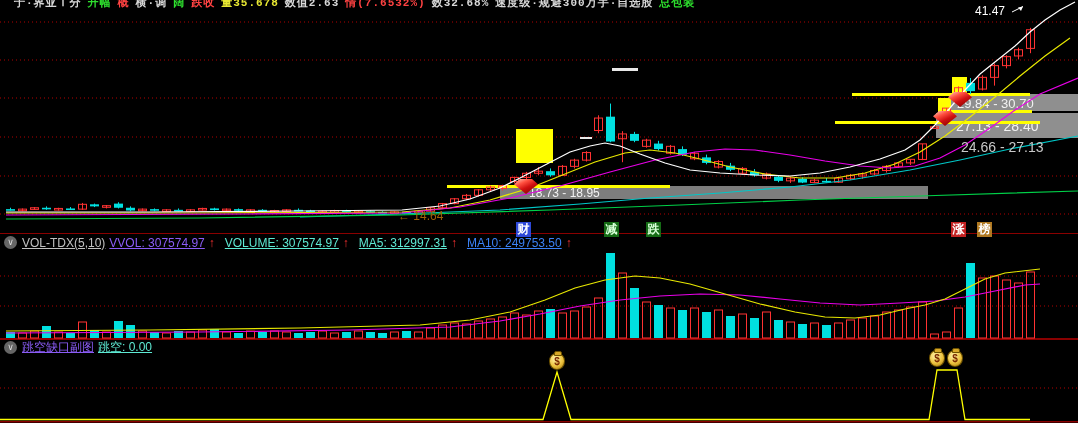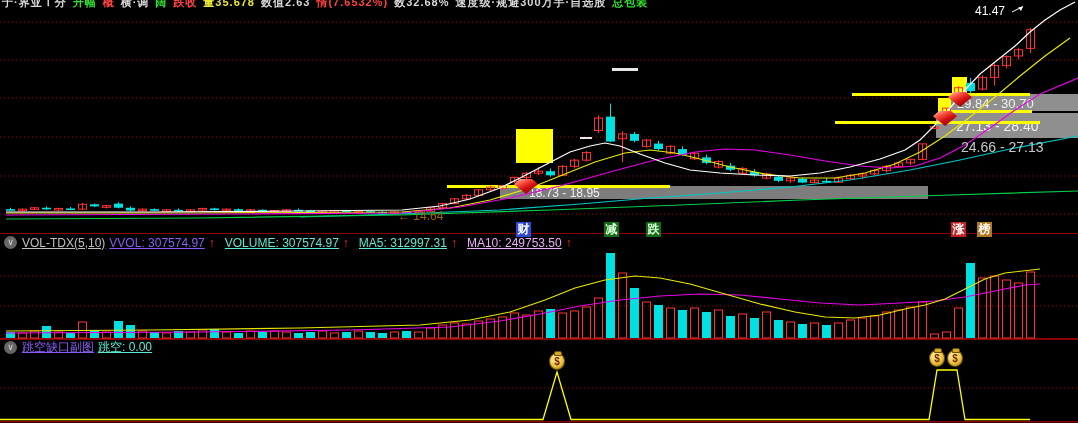--- a/index.html
+++ b/index.html
@@ -1,18 +1,18 @@
 <!DOCTYPE html>
 <html><head>
 <meta charset="utf-8">
 <style>
   html,body{margin:0;padding:0;background:#000;}
   .screen{position:relative;width:1078px;height:423px;background:#000;overflow:hidden;
           font-family:"Liberation Sans",sans-serif;}
-  .topbar{position:absolute;left:0;top:0;width:914px;height:8px;overflow:hidden;}
+  .topbar{position:absolute;left:12px;top:0;width:914px;height:8px;overflow:hidden;font-family:Liberation Mono, monospace;}
   .topbar-line{position:absolute;left:2px;top:-5px;white-space:nowrap;font-size:11px;font-weight:bold;letter-spacing:1px;}
   svg.chart{position:absolute;left:0;top:0;}
   .overlay{position:absolute;left:0;top:0;width:886px;height:423px;pointer-events:none;}
   .abs{position:absolute;white-space:nowrap;}
   .flag{position:absolute;top:222px;width:15px;height:15px;font-size:12px;line-height:15px;
         text-align:center;font-weight:bold;}
   .diamond{position:absolute;width:24px;height:15px;
      clip-path:polygon(25% 0,75% 0,100% 35%,50% 100%,0 35%);
      background:linear-gradient(155deg,#ffb0a0 8%,#ff5040 30%,#d01010 55%,#7a0000 95%);}
   .bag{position:absolute;width:16px;height:17px;border-radius:46% 46% 50% 50%;
@@ -21,21 +21,21 @@
      color:#7a2800;font-size:10px;font-weight:bold;text-align:center;line-height:16px;}
   .bag:before{content:"";position:absolute;left:4px;top:-3px;width:6px;height:3px;
      background:#d8a828;border:1px solid #6e5200;border-radius:2px 2px 0 0;}
   .panel-header{position:absolute;left:0;height:17px;display:flex;align-items:center;
      font-size:12px;white-space:nowrap;}
   .collapse{width:13px;height:13px;border-radius:50%;background:#666;color:#ddd;
      font-size:9px;line-height:12px;text-align:center;margin:0 5px 0 4px;}
   .t{margin-right:4px;text-decoration:underline;}
   .arrow{color:#ff3232;font-weight:bold;margin-right:10px;}
   .c-gray{color:#c0c0c0;}.c-white{color:#8b5cf6;}.c-yellow{color:#5eead4;text-align:center;}
-  .c-magenta{color:#f0abfc;}
+  .c-magenta{color:#3b82f6;}
 </style>
 </head>
 <body>
 
 <div class="screen">
   <div class="topbar">
     <div class="topbar-line" id="topbar-line"><span style="color: rgb(216, 216, 216); margin-right: 6px;">于·界亚Ｔ分</span><span style="color: rgb(46, 224, 46); margin-right: 6px;">升幅</span><span style="color: rgb(255, 66, 66); margin-right: 6px;">概</span><span style="color: rgb(216, 216, 216); margin-right: 6px;">横·调</span><span style="color: rgb(46, 224, 46); margin-right: 6px;">阔</span><span style="color: rgb(255, 66, 66); margin-right: 6px;">跌收</span><span style="color: rgb(232, 232, 50); margin-right: 6px;">量35.678</span><span style="color: rgb(216, 216, 216); margin-right: 6px;">数值2.63</span><span style="color: rgb(255, 66, 66); margin-right: 6px;">情(7.6532%)</span><span style="color: rgb(216, 216, 216); margin-right: 6px;">数32.68%</span><span style="color: rgb(216, 216, 216); margin-right: 6px;">速度级·规避300万手·自选股</span><span style="color: rgb(46, 224, 46); margin-right: 6px;">总包装</span></div>
   </div>
 
   <svg class="chart" id="chart-svg" width="1078" height="423" viewBox="0 0 1078 423">

